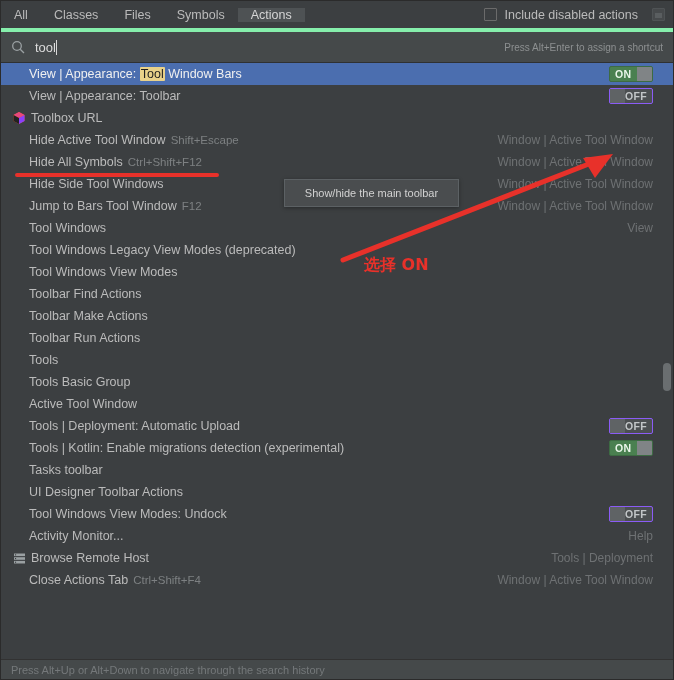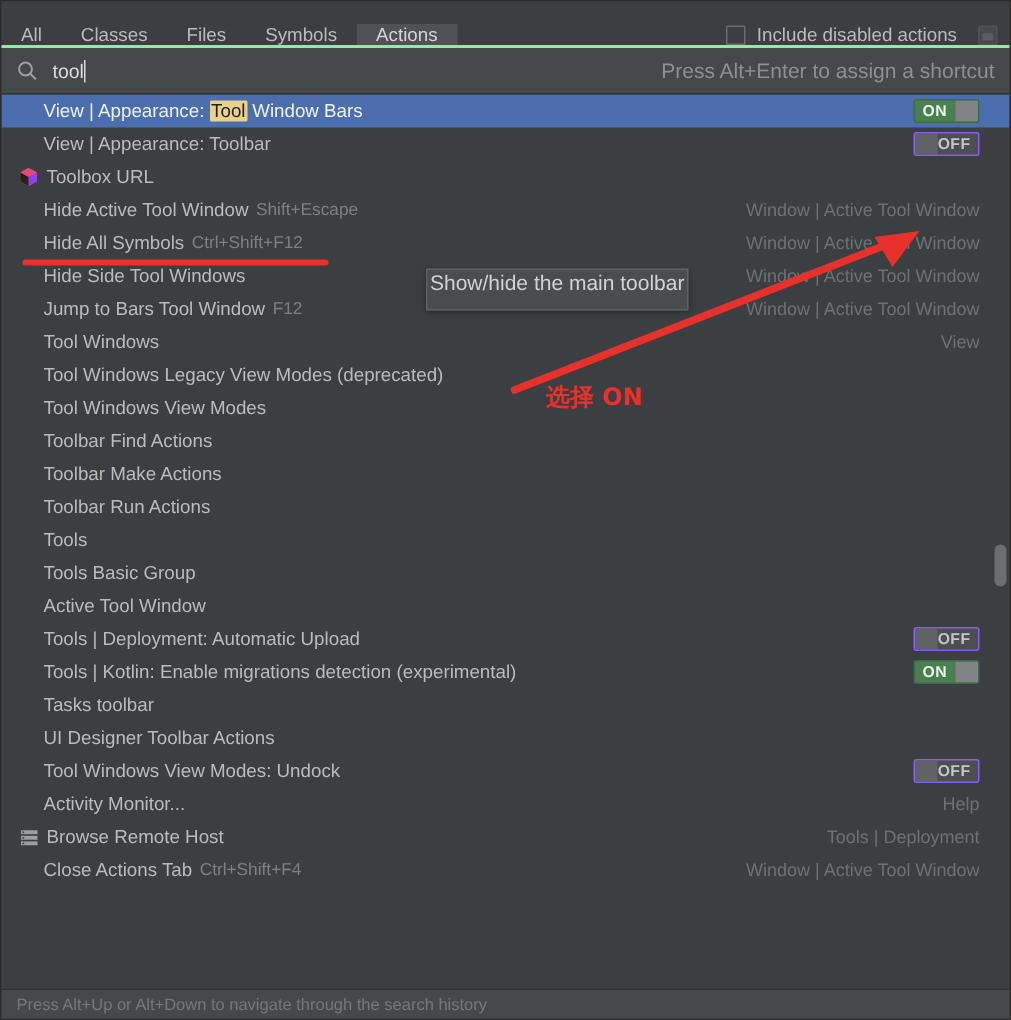--- a/index.html
+++ b/index.html
@@ -15,22 +15,22 @@
     width: 674px; height: 680px;
     background: #3c3f41;
     border: 1px solid #2b2b2b;
     display: flex; flex-direction: column;
   }
 
   
   .tabbar {
     height: 31px;
     background: #3c3f41;
-    display: flex; align-items: flex-end;
-    border-bottom: 2px solid #86efac;
+    display: flex; align-items: center;
+    border-bottom: 4px solid #86efac;
     flex: 0 0 auto;
     position: relative;
   }
   .tab {
     padding: 0 13px;
     display: flex; align-items: center;
     font-size: 12.5px;
     color: #bbbbbb;
     cursor: default;
     white-space: nowrap;
@@ -100,21 +100,21 @@
   .caret {
     display: inline-block;
     width: 1px;
     height: 15px;
     background: #d8d8d8;
     vertical-align: -3px;
     margin-left: 0px;
   }
   .search-hint {
     margin-left: auto;
-    font-size: 14px;
+    font-size: 10px;
     color: #8d9091;
     white-space: nowrap;
   }
 
   
   .list {
     position: relative;
     flex: 1 1 auto;
     background: #3c3f41;
     overflow: hidden;
@@ -209,22 +209,22 @@
     background: #5f6365;
   }
 
   
   .tooltip {
     position: absolute;
     left: 283px; top: 116px;
     width: 175px; height: 28px;
     background: #4a4d4f;
     border: 1px solid #5c6164;
-    display: flex; justify-content: center;
-    font-size: 14px;
+    display: flex; align-items: center; justify-content: center;
+    font-size: 11px;
     color: #d2d2d2;
     box-shadow: 0 1px 4px rgba(0,0,0,.35);
     z-index: 6;
   }
 
   
   .ann-line {
     position: absolute;
     left: 14px; top: 110px;
     width: 204px; height: 4px;

